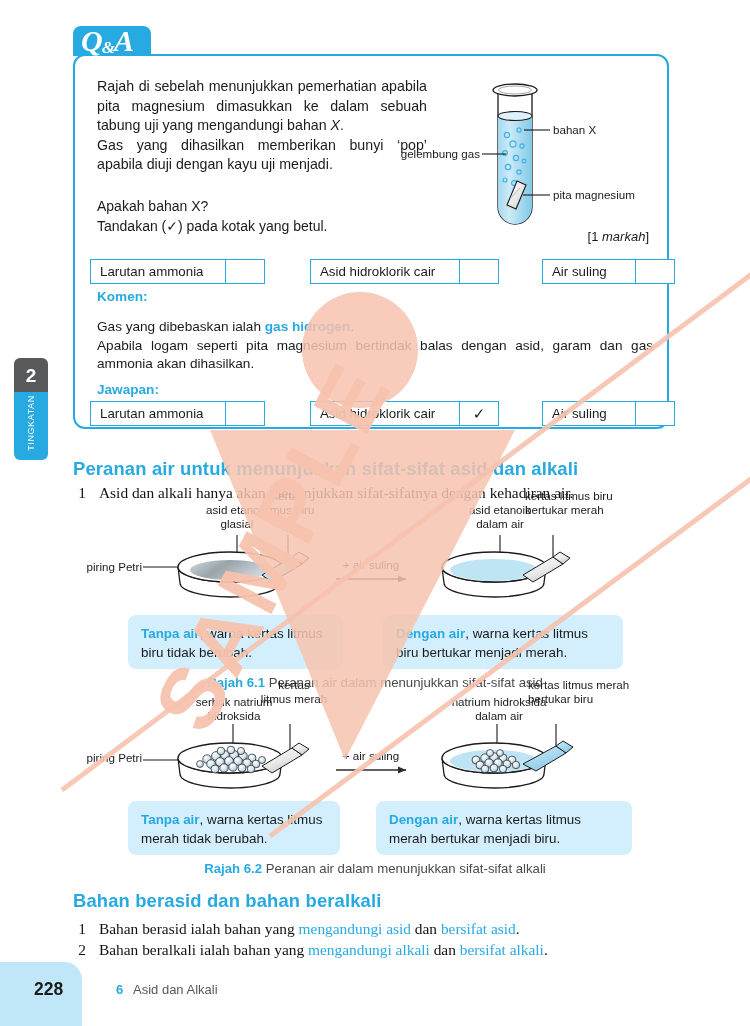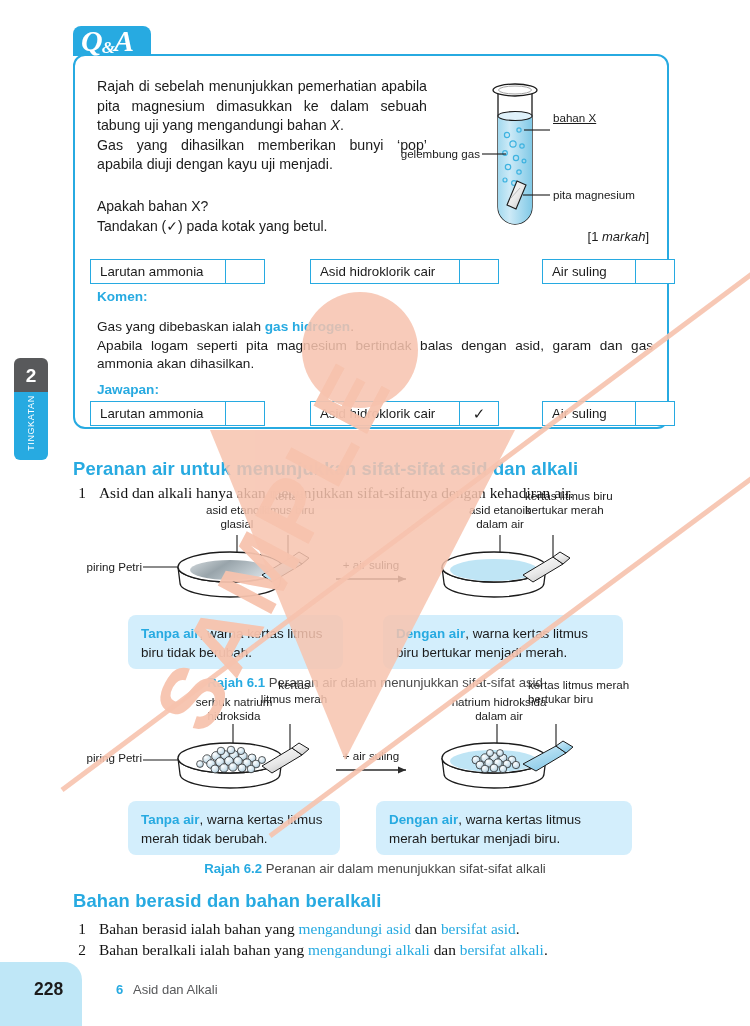--- a/index.html
+++ b/index.html
@@ -378,21 +378,21 @@
         <path d="M87 137 L97 113 L106 117 L96 141 Z" fill="url(#mgg)" stroke="#1b1b1b" stroke-width="1.1"></path>
         <line x1="90" y1="131" x2="100" y2="120" stroke="#b0b0b0" stroke-width="0.8"></line>
 
         <line x1="104" y1="62" x2="130" y2="62" stroke="#1b1b1b" stroke-width="1.1"></line>
 
         <line x1="62" y1="86" x2="86" y2="86" stroke="#1b1b1b" stroke-width="1.1"></line>
 
         <line x1="103" y1="127" x2="130" y2="127" stroke="#1b1b1b" stroke-width="1.1"></line>
       </svg>
 
-      <div class="dlabel" style="left:133px; top:43px;text-decoration:underline;">bahan X</div>
+      <div class="dlabel" style="left:133px; top:55px;">bahan X</div>
       <div class="dlabel r" style="left:-60px; top:79px; width:120px;">gelembung gas</div>
       <div class="dlabel" style="left:133px; top:120px;">pita magnesium</div>
     </div>
 
     <div class="opt-row" style="top:203px;">
       <div class="opt" style="left:0px; width:175px;">
         <div class="lbl">Larutan ammonia</div>
         <div class="chk" style="margin-left:auto;"></div>
       </div>
       <div class="opt" style="left:220px; width:189px;">

